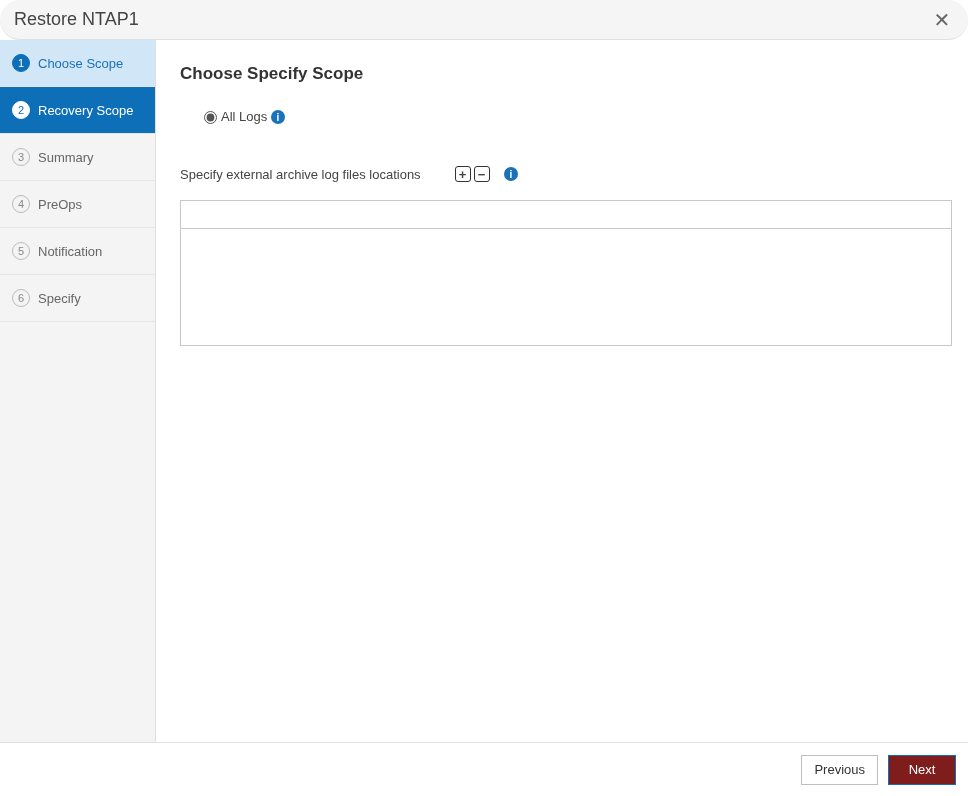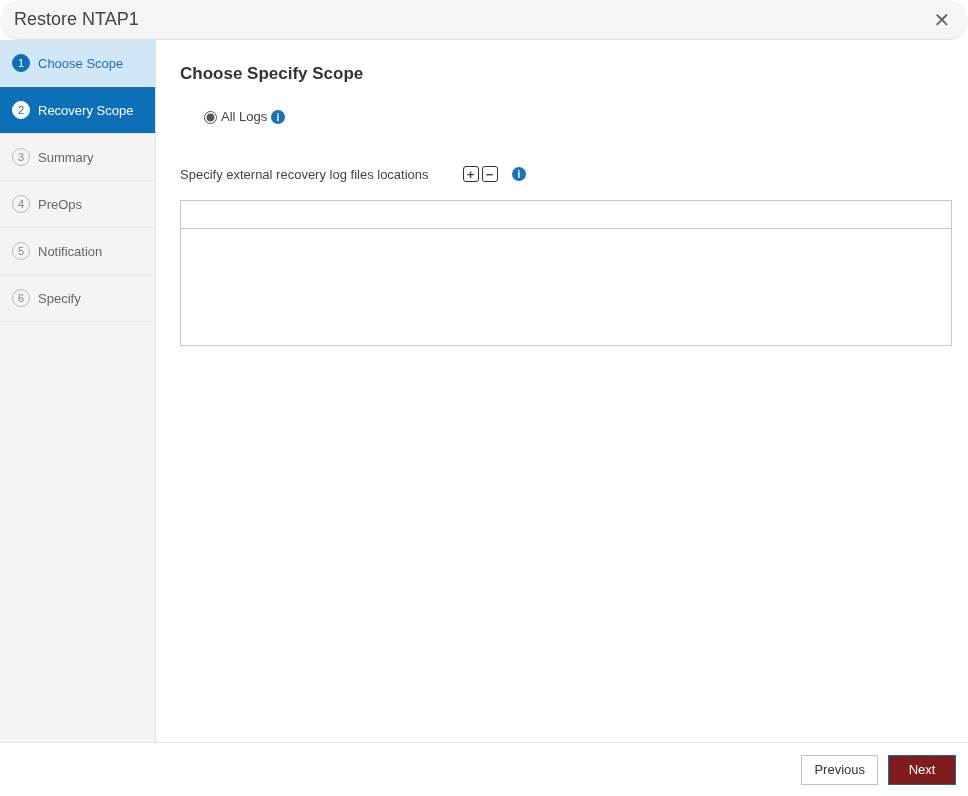--- a/index.html
+++ b/index.html
@@ -96,21 +96,21 @@
             <svg width="14" height="14">
                 <circle cx="7" cy="7" r="7"></circle>
                 <text x="7" y="11" text-anchor="middle">i</text>
               </svg>
           </span>
         </div>
       </div>
 
       <div class="ext-section">
         <div class="ext-row">
-          <span>Specify external recovery log files locations</span>
+          <span>Specify external archive log files locations</span>
           <span class="ext-icons">
             <span class="pm-btn plus"></span>
             <span class="pm-btn minus"></span>
           </span>
           <span class="info-icon">
             <svg width="14" height="14">
                 <circle cx="7" cy="7" r="7"></circle>
                 <text x="7" y="11" text-anchor="middle">i</text>
               </svg>
           </span>

